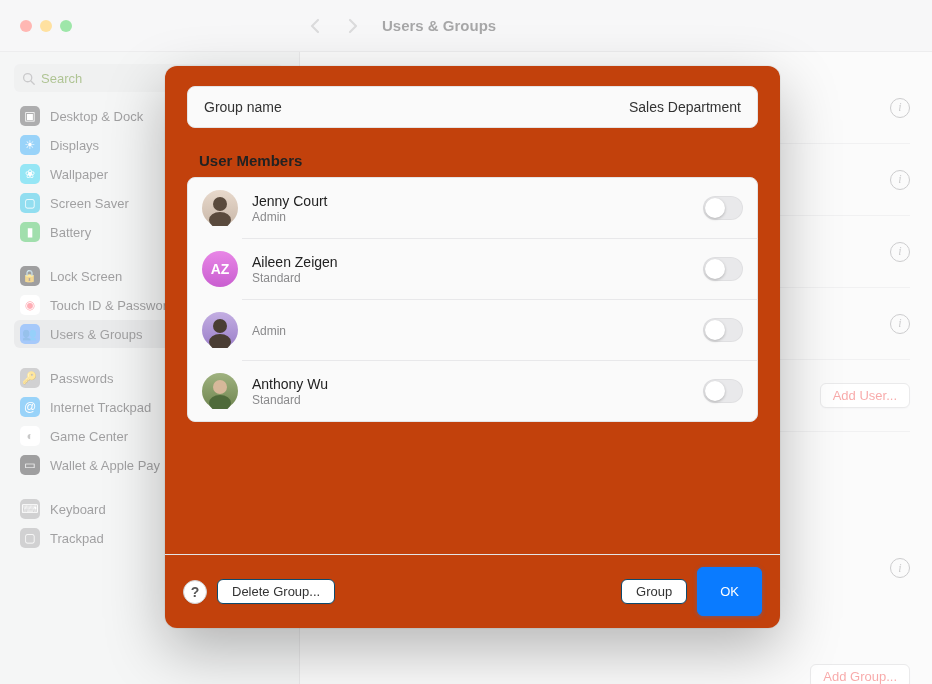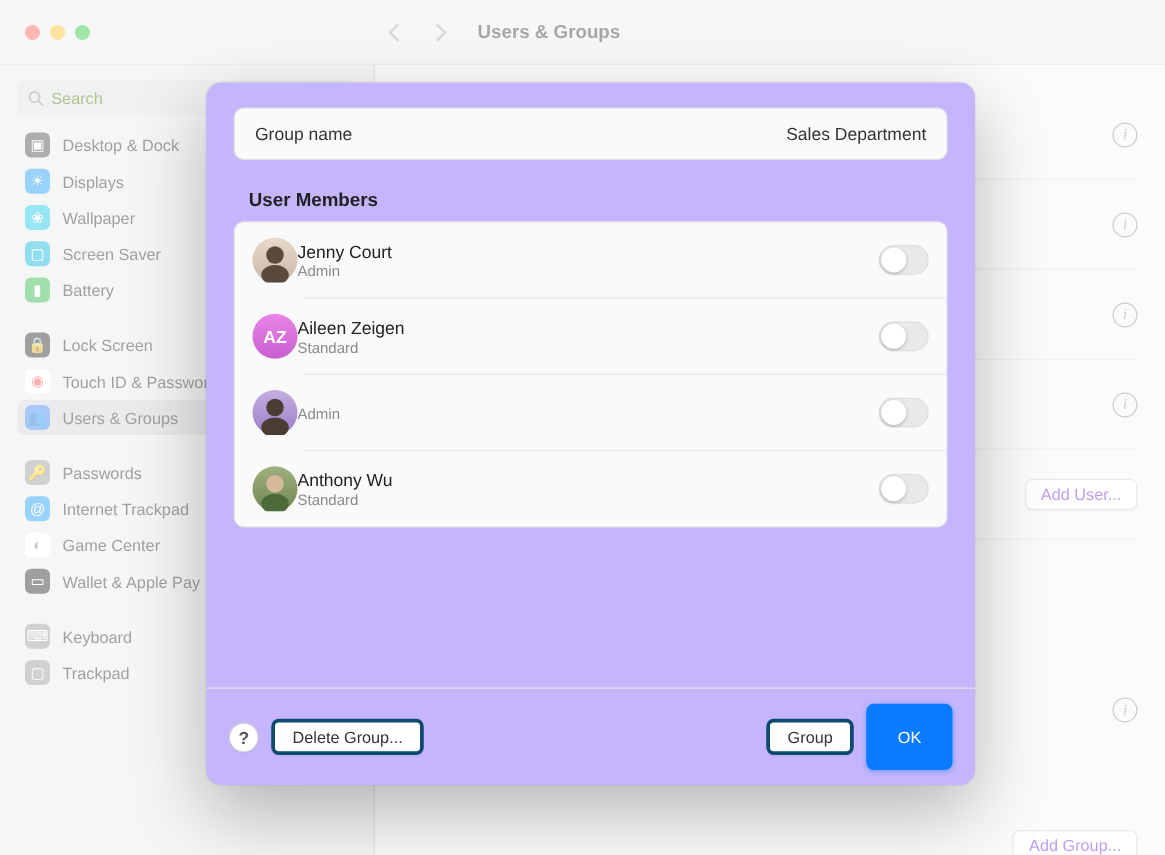--- a/index.html
+++ b/index.html
@@ -113,37 +113,37 @@
     .bg-row { display:flex; justify-content:flex-end; align-items:center; height:72px; border-bottom:1px solid #e0e0e2; }
     .info-icon {
       width:20px;height:20px;border-radius:50%;
       border:1.5px solid #8f8f91;
       display:flex;align-items:center;justify-content:center;
       color:#8f8f91;font-family:Georgia,serif;font-style:italic;font-size:12px;
     }
     .bg-btn {
       display:inline-flex;align-items:center;
       background:#fff;border:1px solid #d0d0d2;border-radius:6px;
-      padding:4px 12px;font-size:13px;color:#6d28d9;
+      padding:4px 12px;font-size:13px;color:#ef4444;
       box-shadow:0 1px 1px rgba(0,0,0,0.04);
     }
 
     
     .dim-overlay {
       position:absolute;inset:0;
       background:rgba(255,255,255,0.55);
       pointer-events:none;
     }
 
     
     .modal {
       position:absolute;
       top:66px; left:165px;
       width:615px; height:562px;
-      background:#c4b5fd;
+      background:#c2410c;
       border-radius:12px;
       box-shadow:0 22px 60px rgba(0,0,0,0.28), 0 0 0 1px rgba(0,0,0,0.04);
       display:flex;flex-direction:column;
       overflow:hidden;
     }
     .modal-body {
       flex:1;
       padding: 20px 22px 8px 22px;
       overflow:hidden;
     }
@@ -165,20 +165,21 @@
     }
 
     .members-card {
       background:#fafafa;
       border:1px solid #e4e4e6;
       border-radius:8px;
     }
     .member-row {
       display:flex;align-items:center;
       padding:12px 14px 12px 14px;
+      gap:14px;
       justify-content:flex-end;
     }
     .member-divider { height:1px;background:#e8e8ea;margin-left:54px; }
 
     .avatar {
       width:36px;height:36px;border-radius:50%;
       background:#ccc;flex-shrink:0;
       display:flex;align-items:center;justify-content:center;
       color:#fff;font-weight:600;font-size:14px;
     }
@@ -204,21 +205,21 @@
       gap:10px;
     }
     .help-btn {
       width:24px;height:24px;border-radius:50%;
       background:#fff;border:1px solid #d0d0d2;
       display:flex;align-items:center;justify-content:center;
       color:#555;font-size:14px;font-weight:600;
       box-shadow:0 1px 1px rgba(0,0,0,0.04);
     }
     .footer-btn {
-      background:#fff;border:3px solid #0c4a6e;border-radius:6px;
+      background:#fff;border:1px solid #0c4a6e;border-radius:6px;
       padding:4px 14px;font-size:13px;color:#333;
       box-shadow:0 1px 1px rgba(0,0,0,0.04);
     }
     .footer-btn.primary {
       background:#0a7bff;border-color:#0a7bff;color:#fff;
       padding:16px 22px;
       box-shadow:0 1px 4px rgba(10,123,255,0.4);
     }
     .spacer { flex:1; }
 

